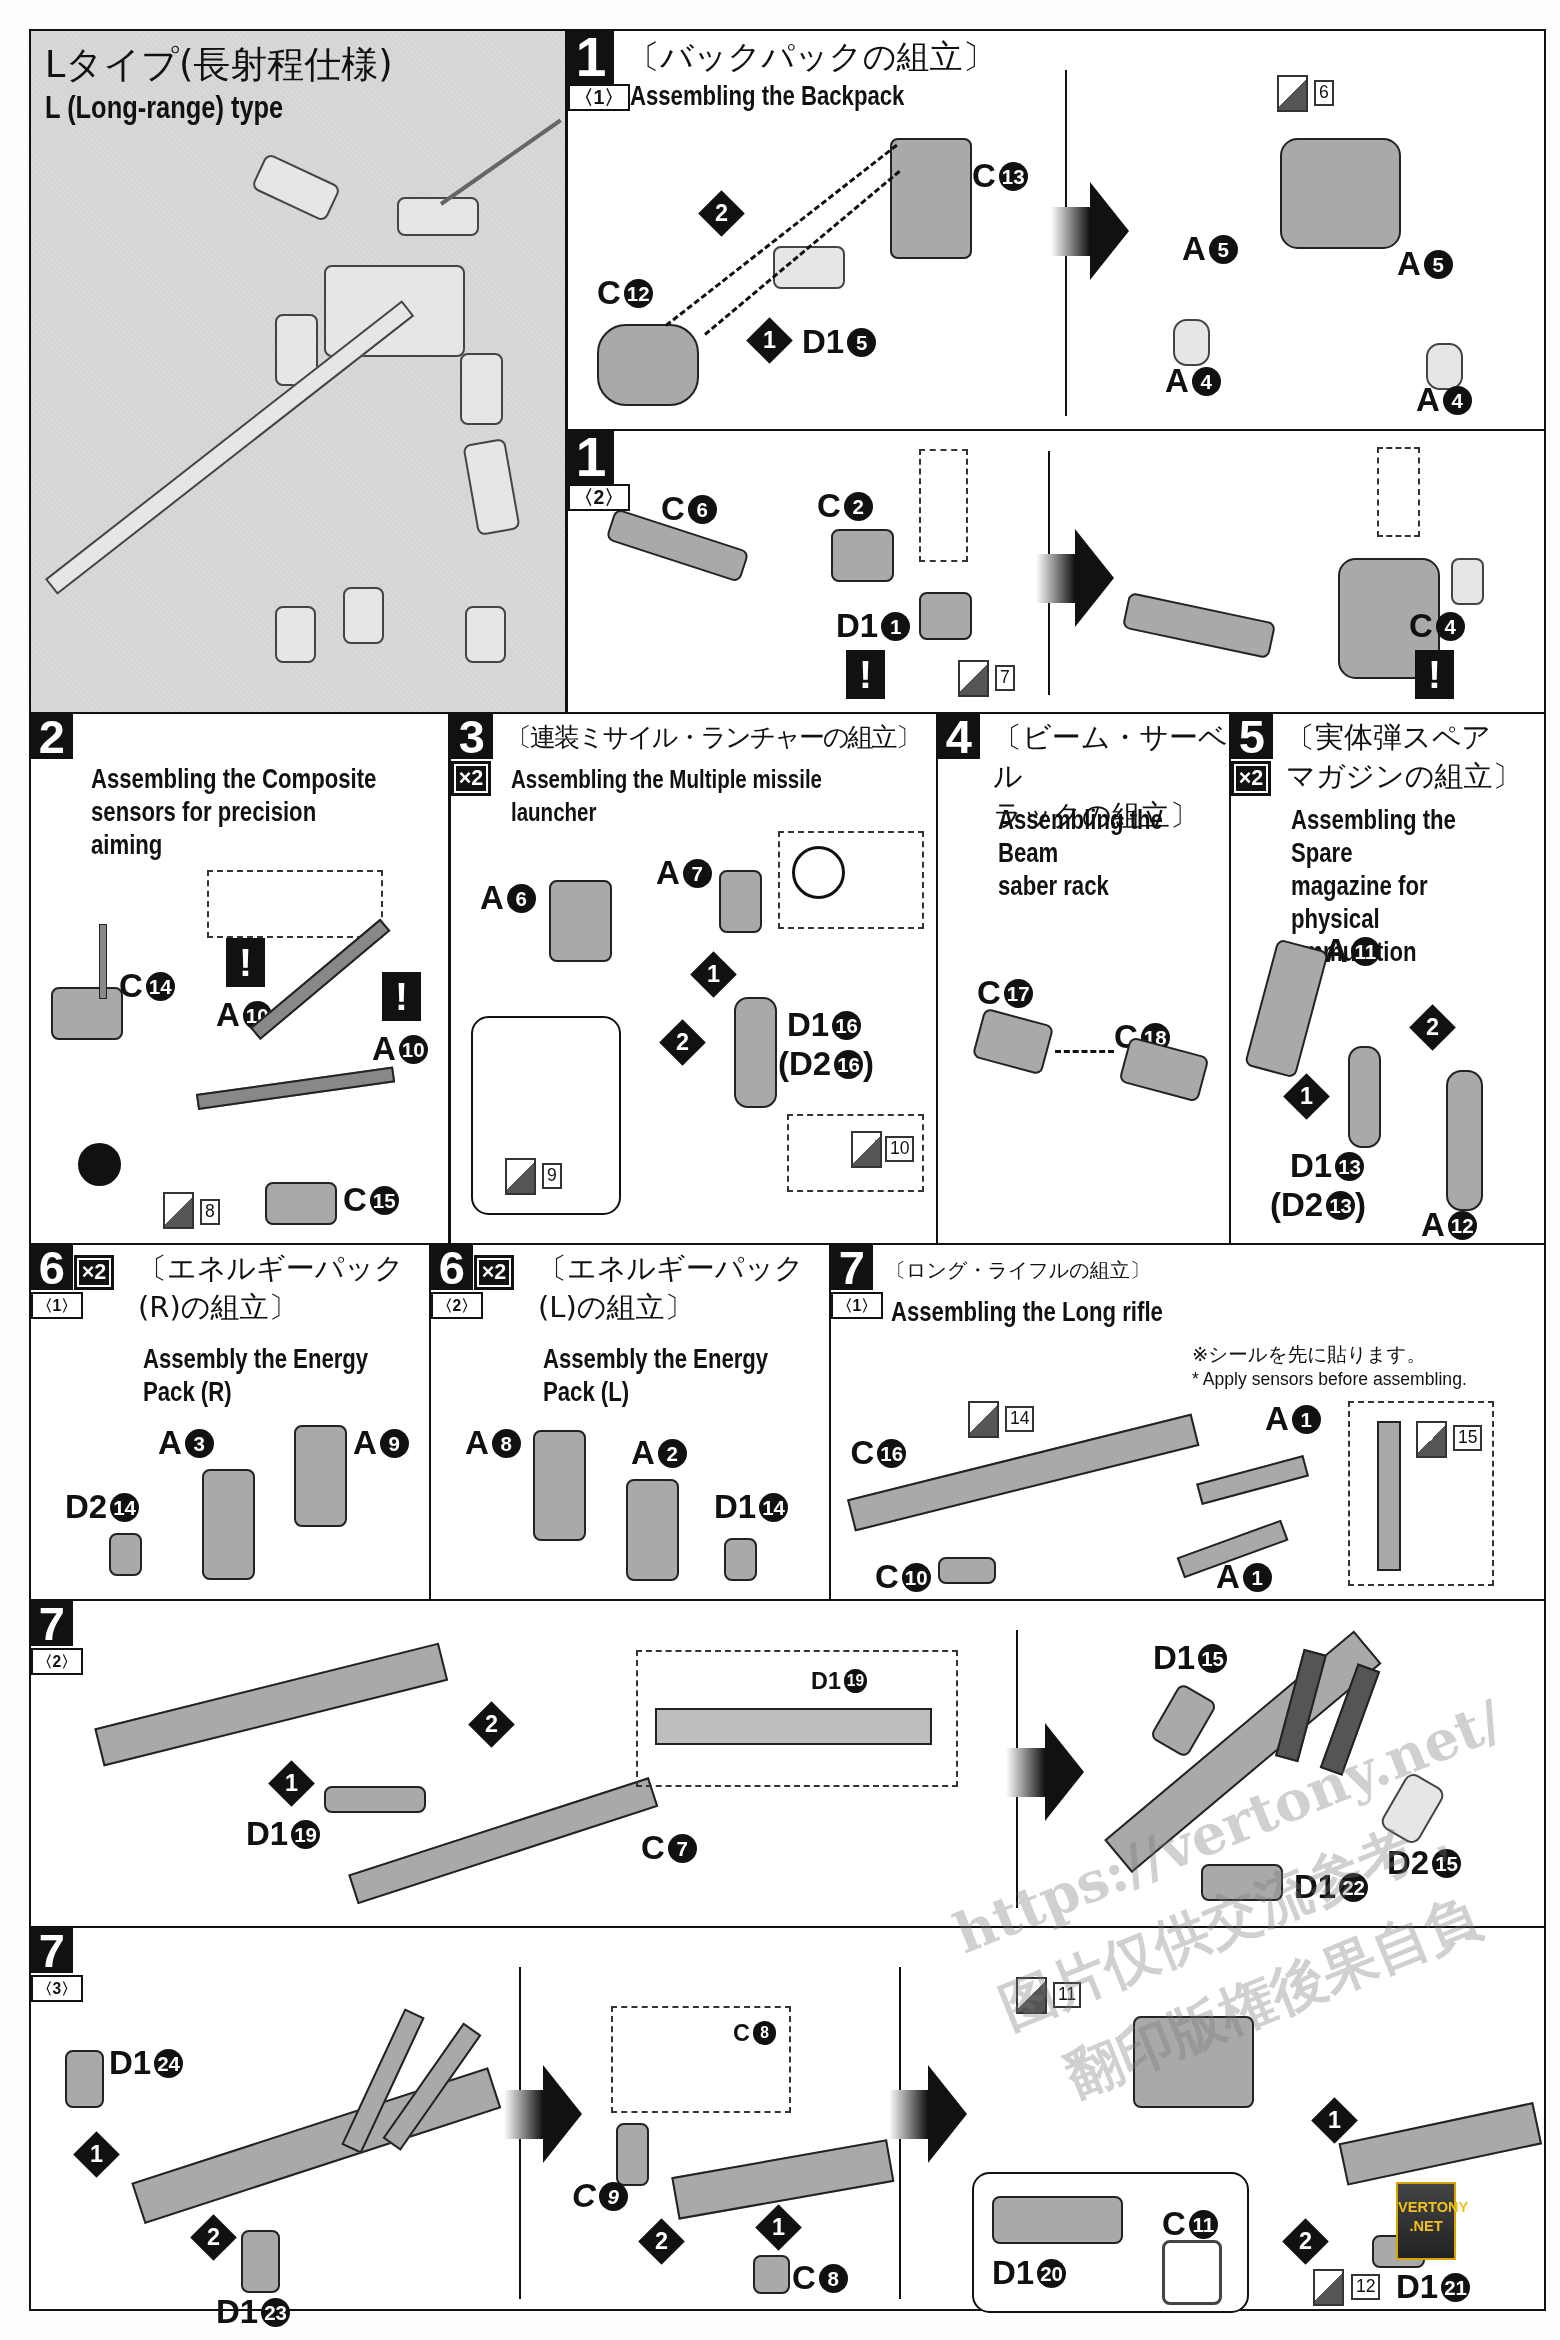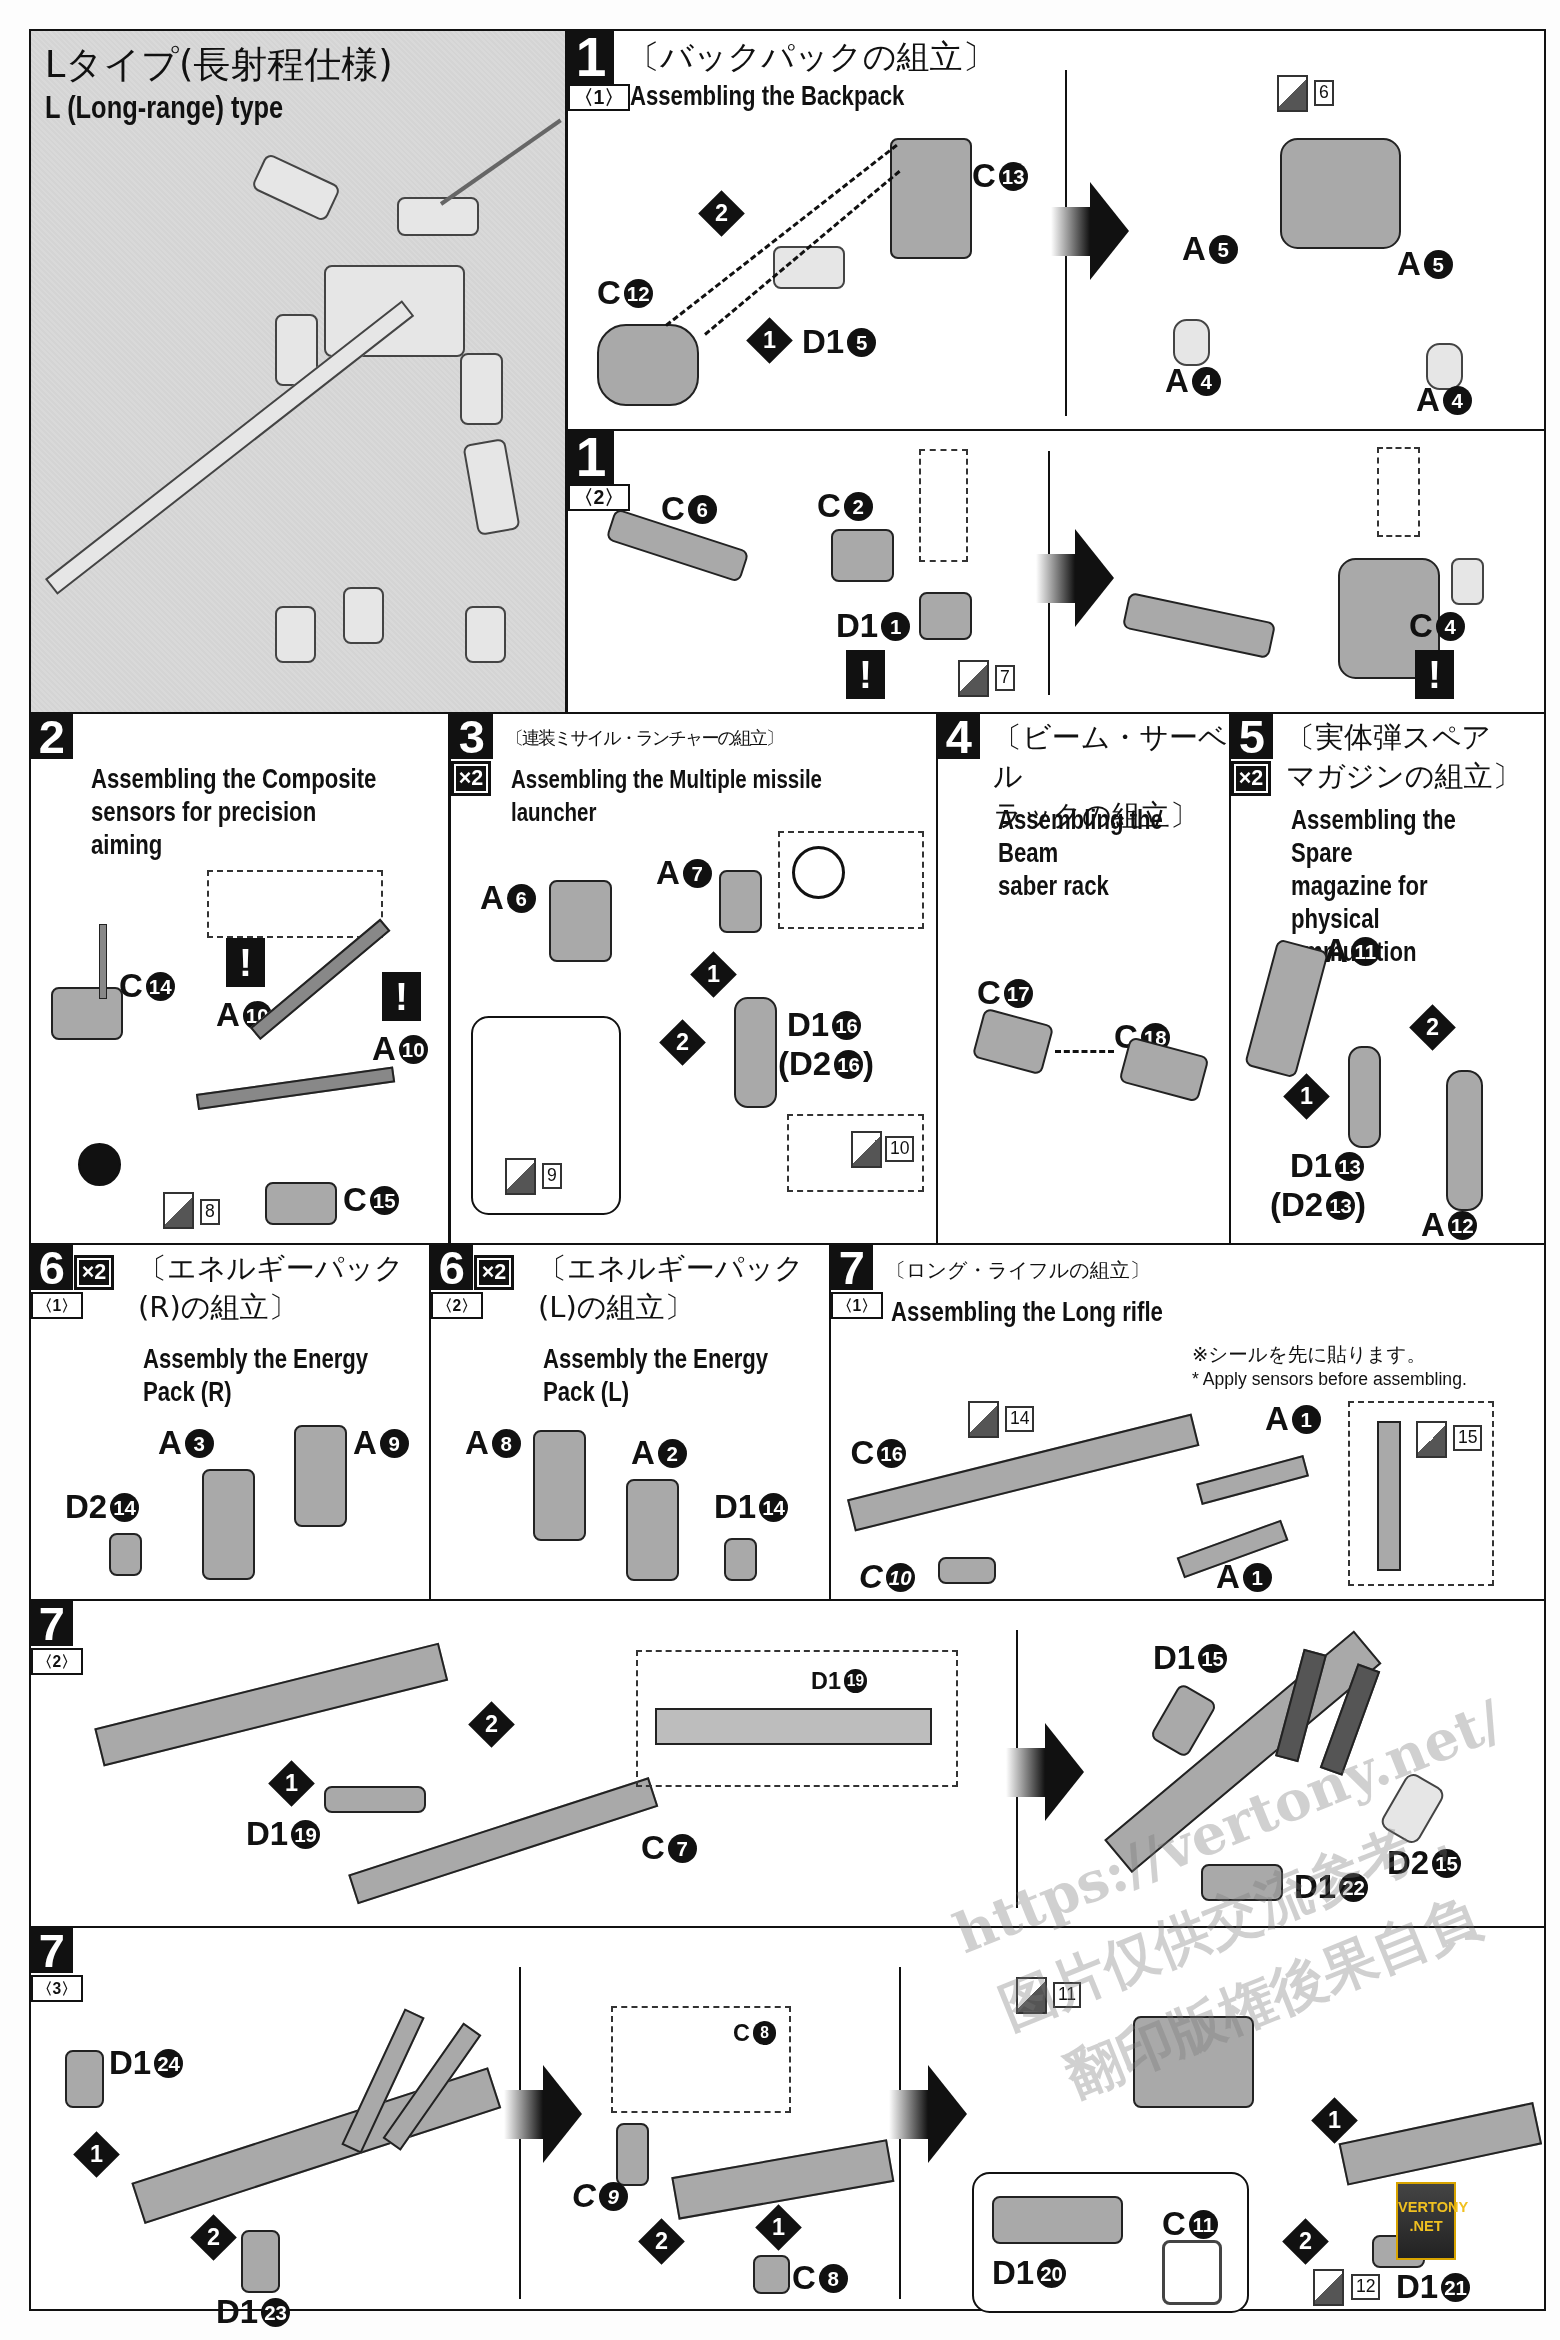--- a/index.html
+++ b/index.html
@@ -136,21 +136,21 @@
   <div class="stickerno" style="left:169px;top:485px;">8</div>
   <div class="part" style="left:234px;top:468px;width:68px;height:39px;"></div>
   <div class="lbl" style="left:312px;top:468px;">C<span class="c">15</span></div>
 </div>
 
 <div class="panel" style="left:449px;top:712px;width:490px;height:533px;">
   <div class="stepnum" style="font-size:47px;line-height:45px;">3</div>
   <div class="x2" style="left:0;top:47px;">
       <span>×2</span>
     </div>
-  <div class="jp" style="left:55px;top:3.9px;font-size:18px;letter-spacing:-2px;">〔連装ミサイル・ランチャーの組立〕</div>
+  <div class="jp" style="left:55px;top:3.9px;font-size:26px;letter-spacing:-2px;">〔連装ミサイル・ランチャーの組立〕</div>
   <div class="en" style="left:60px;top:49px;font-size:25px;">Assembling the Multiple missile launcher</div>
   <div class="lbl" style="left:29px;top:166px;">A<span class="c">6</span></div>
   <div class="part" style="left:98px;top:166px;width:59px;height:78px;"></div>
   <div class="lbl" style="left:205px;top:141px;">A<span class="c">7</span></div>
   <div class="part" style="left:268px;top:156px;width:39px;height:59px;"></div>
   <div class="dot" style="left:327px;top:117px;width:146px;height:98px;"></div>
   <div style="position:absolute;left:341px;top:132px;width:47px;height:47px;border:3.9px solid #111;border-radius:50%;"></div>
   <div class="diamond" style="left:246px;top:244px;">
       <span>1</span>
     </div>
@@ -250,21 +250,21 @@
   <div class="note" style="left:361px;top:98px;">※シールを先に貼ります。</div>
   <div class="note" style="left:361px;top:123px;font-size:17.6px;">* Apply sensors before assembling.</div>
   <div class="sticker" style="left:137px;top:156px;"></div>
   <div class="stickerno" style="left:174px;top:161px;">14</div>
   <div class="lbl" style="left:19.5px;top:190px;">C<span class="c">16</span></div>
   <div style="position:absolute;left:19.5px;top:254px;width:351px;height:29px;background:#a9a9a9;border:2px solid #222;transform:rotate(-14deg);transform-origin:left center;"></div>
   <div class="lbl" style="left:434px;top:156px;">A<span class="c">1</span></div>
   <div style="position:absolute;left:366px;top:224px;width:107px;height:17.6px;background:#a9a9a9;border:2px solid #222;transform:rotate(-15deg);"></div>
   <div style="position:absolute;left:346px;top:293px;width:107px;height:17.6px;background:#a9a9a9;border:2px solid #222;transform:rotate(-20deg);"></div>
   <div class="lbl" style="left:385px;top:314px;">A<span class="c">1</span></div>
-  <div class="lbl" style="left:28px;top:314px;font-style:italic;">C<span class="c">10</span></div>
+  <div class="lbl" style="left:44px;top:314px;">C<span class="c">10</span></div>
   <div class="part" style="left:107px;top:312px;width:54px;height:23.4px;"></div>
   <div class="dot" style="left:517px;top:156px;width:146px;height:185px;"></div>
   <div style="position:absolute;left:546px;top:176px;width:19.5px;height:146px;background:#a9a9a9;border:2px solid #222;"></div>
   <div class="sticker" style="left:585px;top:176px;"></div>
   <div class="stickerno" style="left:622px;top:180px;">15</div>
 </div>
 
 <div class="panel" style="left:29px;top:1599px;width:1517px;height:329px;">
   <div class="stepnum" style="font-size:47px;line-height:45px;">7</div>
   <div class="substep" style="top:47px;font-size:15.6px;">〈2〉</div>

